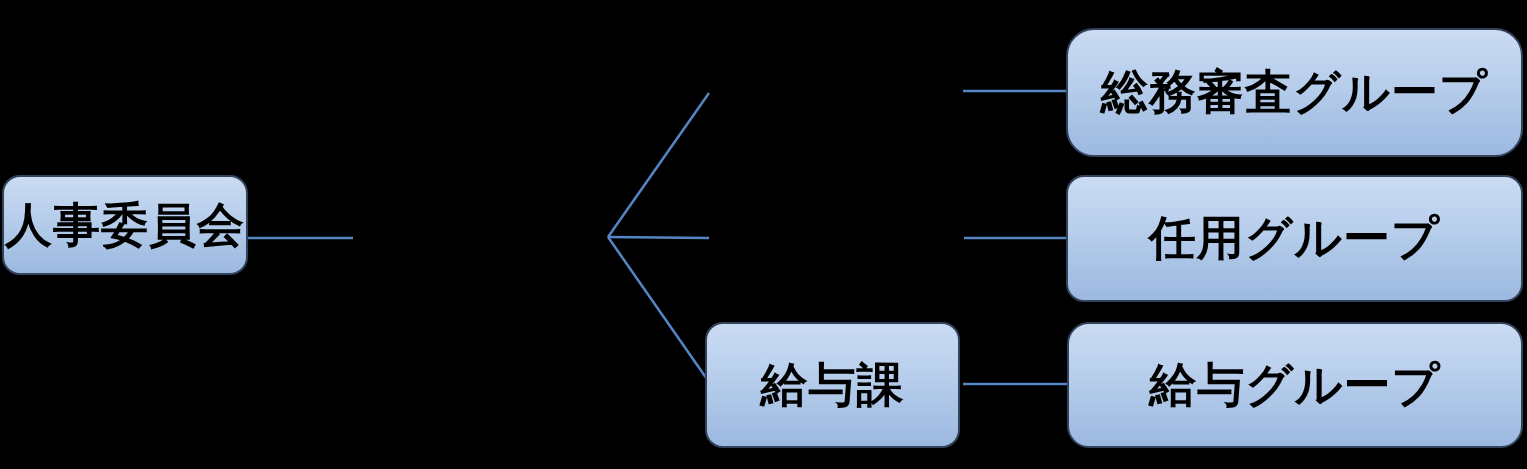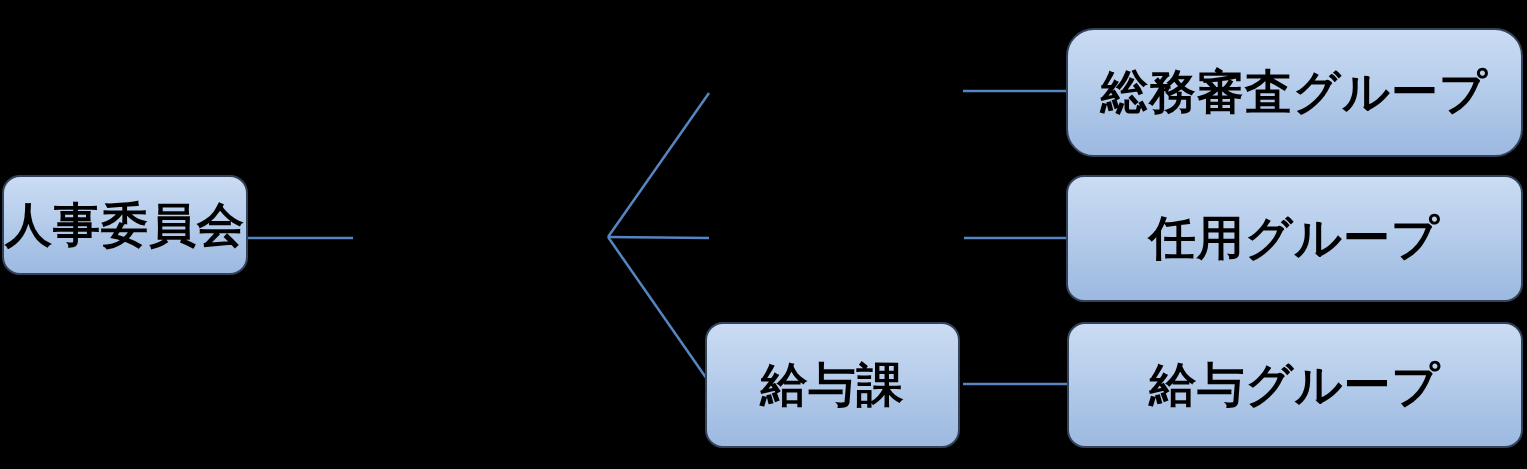--- a/index.html
+++ b/index.html
@@ -44,21 +44,21 @@
     text-align: center;
   }
   
   #node-personnel-committee            { left: 2px;    top: 175px; width: 246px; height: 100px; }
   #node-secretariat                    { left: 352px;  top: 173px; width: 256px; height: 129px; }
   #node-general-affairs-exam-division  { left: 708px;  top: 25px;  width: 256px; height: 130px; }
   #node-general-affairs-exam-group     { left: 1066px; top: 28px;  width: 457px; height: 129px; border-radius: 28px; }
   #node-appointment-division           { left: 708px;  top: 175px; width: 257px; height: 126px; }
   #node-appointment-group              { left: 1066px; top: 175px; width: 457px; height: 127px; }
   #node-salary-division                { left: 692px;  top: 322px; width: 255px; height: 126px; margin-left: 13px; }
-  #node-salary-group                   { left: 1067px; top: 322px; width: 456px; height: 126px; }
+  #node-salary-group                   { left: 1067px; top: 322px; width: 456px; height: 126px; border-radius: 22px; }
   .connector {
     stroke: var(--connector, #5585c2);
     stroke-width: 2.5;
     fill: none;
   }
 </style>
 </head>
 <body>
 
 <div id="stage">

